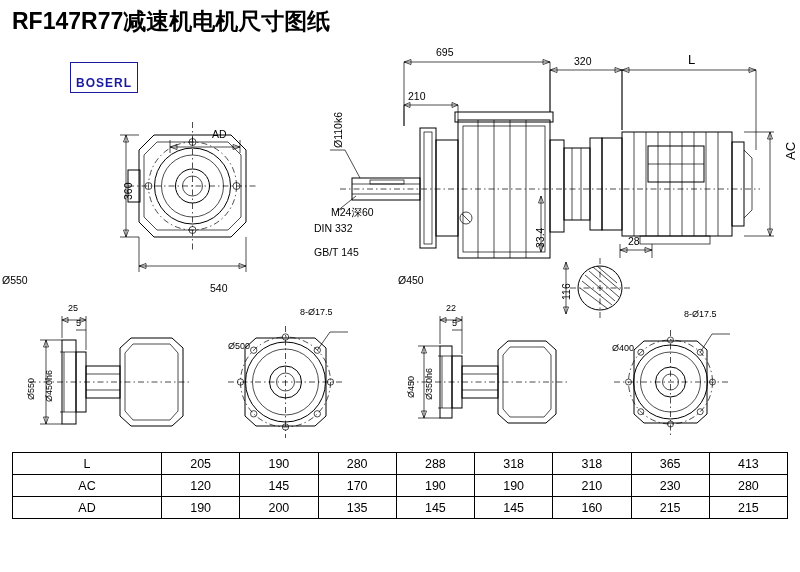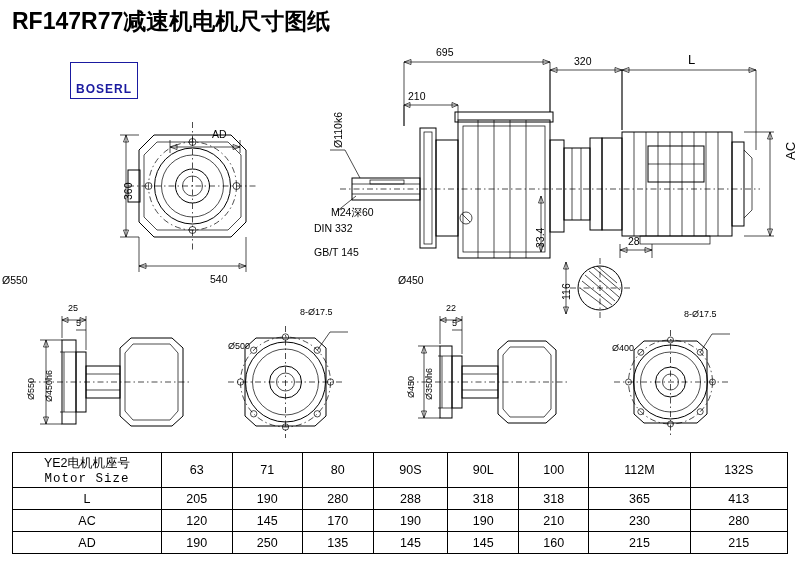--- a/index.html
+++ b/index.html
@@ -19,21 +19,21 @@
     font-family:"Liberation Sans", sans-serif;
     letter-spacing:0px;
     white-space:nowrap;
   }
 
   .logo{
     position:absolute;left:70px;top:62px;
     border:1px solid #1a1aa0;
     color:#1a1aa0;
     font-size:12px;font-weight:bold;
-    padding:19px 5px 2px 5px;
+    padding:13px 5px 2px 5px;
     letter-spacing:1px;
     background:#fff;
   }
 
   svg.draw{position:absolute;left:0;top:0;width:800px;height:572px;}
   .ln{stroke:#000;stroke-width:1;fill:none;}
   .ln-thin{stroke:#000;stroke-width:0.7;fill:none;}
   .ln-dash{stroke:#000;stroke-width:0.7;fill:none;stroke-dasharray:6 3 1.5 3;}
 
   .lbl{
@@ -331,21 +331,21 @@
       <circle class="ln-thin" cx="700.2" cy="411.7" r="3"></circle>
       <line class="ln-dash" x1="670.5" y1="330" x2="670.5" y2="436"></line>
       <line class="ln-dash" x1="614" y1="382" x2="728" y2="382"></line>
       <line class="ln-thin" x1="700.2" y1="352.3" x2="712" y2="334"></line>
       <line class="ln-thin" x1="712" y1="334" x2="730" y2="334"></line>
     </g>
   </svg>
 
   <div class="lbl" style="left:212px;top:128px;">AD</div>
   <div class="lbl vert" style="left:122px;top:200px;">360</div>
-  <div class="lbl" style="left:182px;top:273px;padding-left:28px;">540</div>
+  <div class="lbl" style="left:182px;top:282px;padding-left:28px;">540</div>
   <div class="lbl" style="left:2px;top:274px;">Ø550</div>
   <div class="lbl" style="left:398px;top:274px;">Ø450</div>
 
   <div class="lbl" style="left:436px;top:46px;">695</div>
   <div class="lbl" style="left:574px;top:55px;">320</div>
   <div class="lbl big" style="left:688px;top:53px;">L</div>
   <div class="lbl" style="left:408px;top:90px;">210</div>
   <div class="lbl vert" style="left:332px;top:148px;">Ø110k6</div>
   <div class="lbl vert big" style="left:784px;top:160px;">AC</div>
   <div class="lbl vert" style="left:534px;top:248px;">33.4</div>
@@ -365,34 +365,20 @@
 
   <div class="lbl sm" style="left:446px;top:303px;">22</div>
   <div class="lbl sm" style="left:452px;top:318px;">5</div>
   <div class="lbl sm vert" style="left:406px;top:398px;">Ø450</div>
   <div class="lbl sm vert" style="left:424px;top:400px;">Ø350h6</div>
   <div class="lbl sm" style="left:684px;top:309px;">8-Ø17.5</div>
   <div class="lbl sm" style="left:612px;top:343px;text-align:center;">Ø400</div>
 
   <table class="dims">
     <tbody>
-        <tr class="hdr">
-      <td class="head">
-        <span class="hdr-cn">YE2电机机座号</span>
-        <span class="hdr-en">Motor Size</span>
-      </td>
-      <td>63</td>
-      <td>71</td>
-      <td>80</td>
-      <td>90S</td>
-      <td>90L</td>
-      <td>100</td>
-      <td>112M</td>
-      <td>132S</td>
-    </tr>
     <tr>
       <td class="head">L</td>
       <td>205</td>
       <td>190</td>
       <td>280</td>
       <td>288</td>
       <td>318</td>
       <td>318</td>
       <td>365</td>
       <td>413</td>
@@ -404,21 +390,21 @@
       <td>170</td>
       <td>190</td>
       <td>190</td>
       <td>210</td>
       <td>230</td>
       <td>280</td>
     </tr>
     <tr>
       <td class="head">AD</td>
       <td>190</td>
-      <td>250</td>
+      <td>200</td>
       <td>135</td>
       <td>145</td>
       <td>145</td>
       <td>160</td>
       <td>215</td>
       <td>215</td>
     </tr>
   </tbody>
     </table>
 

